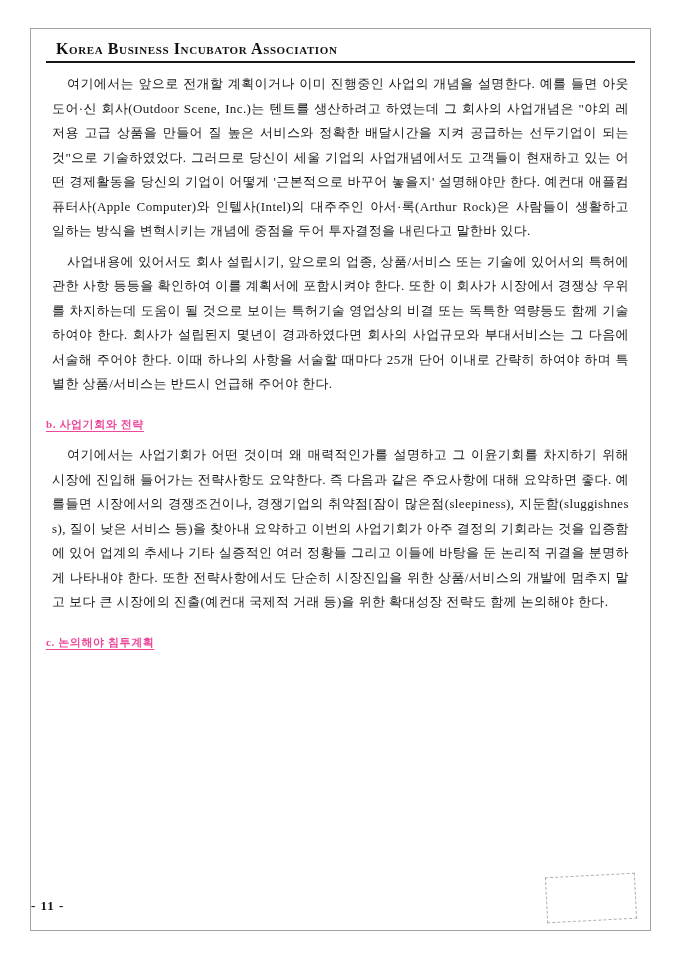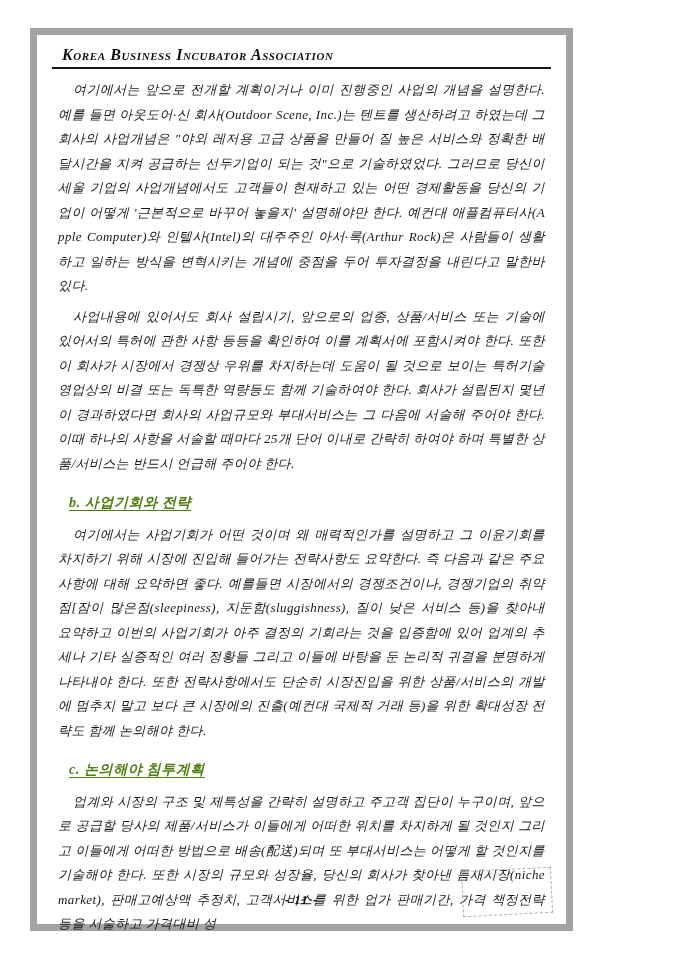--- a/index.html
+++ b/index.html
@@ -9,26 +9,25 @@
     background: #ffffff;
     color: #151515;
     font-family: "Liberation Serif", "DejaVu Serif", serif;
     position: relative;
     overflow: hidden;
   }
   .frame {
     position: absolute;
     left: 30px;
     top: 28px;
-    width: 543px;
+    width: 621px;
     height: 903px;
-    border: 7px solid #a3a3a3;
+    border: 1px solid #a3a3a3;
     box-sizing: border-box;
     padding: 11px 15px 0 15px;
-    font-style: italic;
   }
   .header-title {
     font-weight: bold;
     font-variant: small-caps;
     font-size: 16px;
     letter-spacing: 0.6px;
     padding-left: 10px;
     color: #101010;
   }
   .header-rule {
@@ -43,34 +42,34 @@
     text-align: justify;
     letter-spacing: 0.4px;
     word-break: break-all;
     color: #171717;
   }
   .body-text p {
     margin: 6px;
     text-indent: 15px;
   }
   .section-heading {
-    font-size: 14px;
+    font-size: 11px;
     font-weight: bold;
     text-decoration: underline;
     text-underline-offset: 3px;
-    margin: 15px 0 7px 17px;
+    margin: 15px 0 7px 0;
     letter-spacing: 0.6px;
-    color: #4d7c0f;
+    color: #ec4899;
   }
   .page-number {
     position: absolute;
     left: 0;
     right: 0;
     bottom: 16px;
-    text-align: center;
+    text-align: left;
     font-weight: bold;
     font-size: 13px;
     letter-spacing: 1px;
   }
   .stamp-box {
     position: absolute;
     right: 14px;
     bottom: 9px;
     width: 88px;
     height: 44px;
@@ -92,20 +91,19 @@
   <div class="body-text">
     <p>여기에서는 앞으로 전개할 계획이거나 이미 진행중인 사업의 개념을 설명한다. 예를 들면 아웃도어·신 회사(Outdoor Scene, Inc.)는 텐트를 생산하려고 하였는데 그 회사의 사업개념은 "야외 레저용 고급 상품을 만들어 질 높은 서비스와 정확한 배달시간을 지켜 공급하는 선두기업이 되는 것"으로 기술하였었다. 그러므로 당신이 세울 기업의 사업개념에서도 고객들이 현재하고 있는 어떤 경제활동을 당신의 기업이 어떻게 '근본적으로 바꾸어 놓을지' 설명해야만 한다. 예컨대 애플컴퓨터사(Apple Computer)와 인텔사(Intel)의 대주주인 아서·록(Arthur Rock)은 사람들이 생활하고 일하는 방식을 변혁시키는 개념에 중점을 두어 투자결정을 내린다고 말한바 있다.</p>
     <p>사업내용에 있어서도 회사 설립시기, 앞으로의 업종, 상품/서비스 또는 기술에 있어서의 특허에 관한 사항 등등을 확인하여 이를 계획서에 포함시켜야 한다. 또한 이 회사가 시장에서 경쟁상 우위를 차지하는데 도움이 될 것으로 보이는 특허기술 영업상의 비결 또는 독특한 역량등도 함께 기술하여야 한다. 회사가 설립된지 몇년이 경과하였다면 회사의 사업규모와 부대서비스는 그 다음에 서술해 주어야 한다. 이때 하나의 사항을 서술할 때마다 25개 단어 이내로 간략히 하여야 하며 특별한 상품/서비스는 반드시 언급해 주어야 한다.</p>
 
     <div class="section-heading">b. 사업기회와 전략</div>
 
     <p>여기에서는 사업기회가 어떤 것이며 왜 매력적인가를 설명하고 그 이윤기회를 차지하기 위해 시장에 진입해 들어가는 전략사항도 요약한다. 즉 다음과 같은 주요사항에 대해 요약하면 좋다. 예를들면 시장에서의 경쟁조건이나, 경쟁기업의 취약점[잠이 많은점(sleepiness), 지둔함(sluggishness), 질이 낮은 서비스 등)을 찾아내 요약하고 이번의 사업기회가 아주 결정의 기회라는 것을 입증함에 있어 업계의 추세나 기타 실증적인 여러 정황들 그리고 이들에 바탕을 둔 논리적 귀결을 분명하게 나타내야 한다. 또한 전략사항에서도 단순히 시장진입을 위한 상품/서비스의 개발에 멈추지 말고 보다 큰 시장에의 진출(예컨대 국제적 거래 등)을 위한 확대성장 전략도 함께 논의해야 한다.</p>
 
     <div class="section-heading">c. 논의해야 침투계획</div>
 
-    <p>업계와 시장의 구조 및 제특성을 간략히 설명하고 주고객 집단이 누구이며, 앞으로 공급할 당사의 제품/서비스가 이들에게 어떠한 위치를 차지하게 될 것인지 그리고 이들에게 어떠한 방법으로 배송(配送)되며 또 부대서비스는 어떻게 할 것인지를 기술해야 한다. 또한 시장의 규모와 성장율, 당신의 회사가 찾아낸 틈새시장(niche market), 판매고예상액 추정치, 고객서비스를 위한 업가 판매기간, 가격 책정전략 등을 서술하고 가격대비 성</p>
   </div>
 
   <div class="page-number">- 11 -</div>
 
   <div class="stamp-box"></div>
 
 </div>
 
 </body></html>

